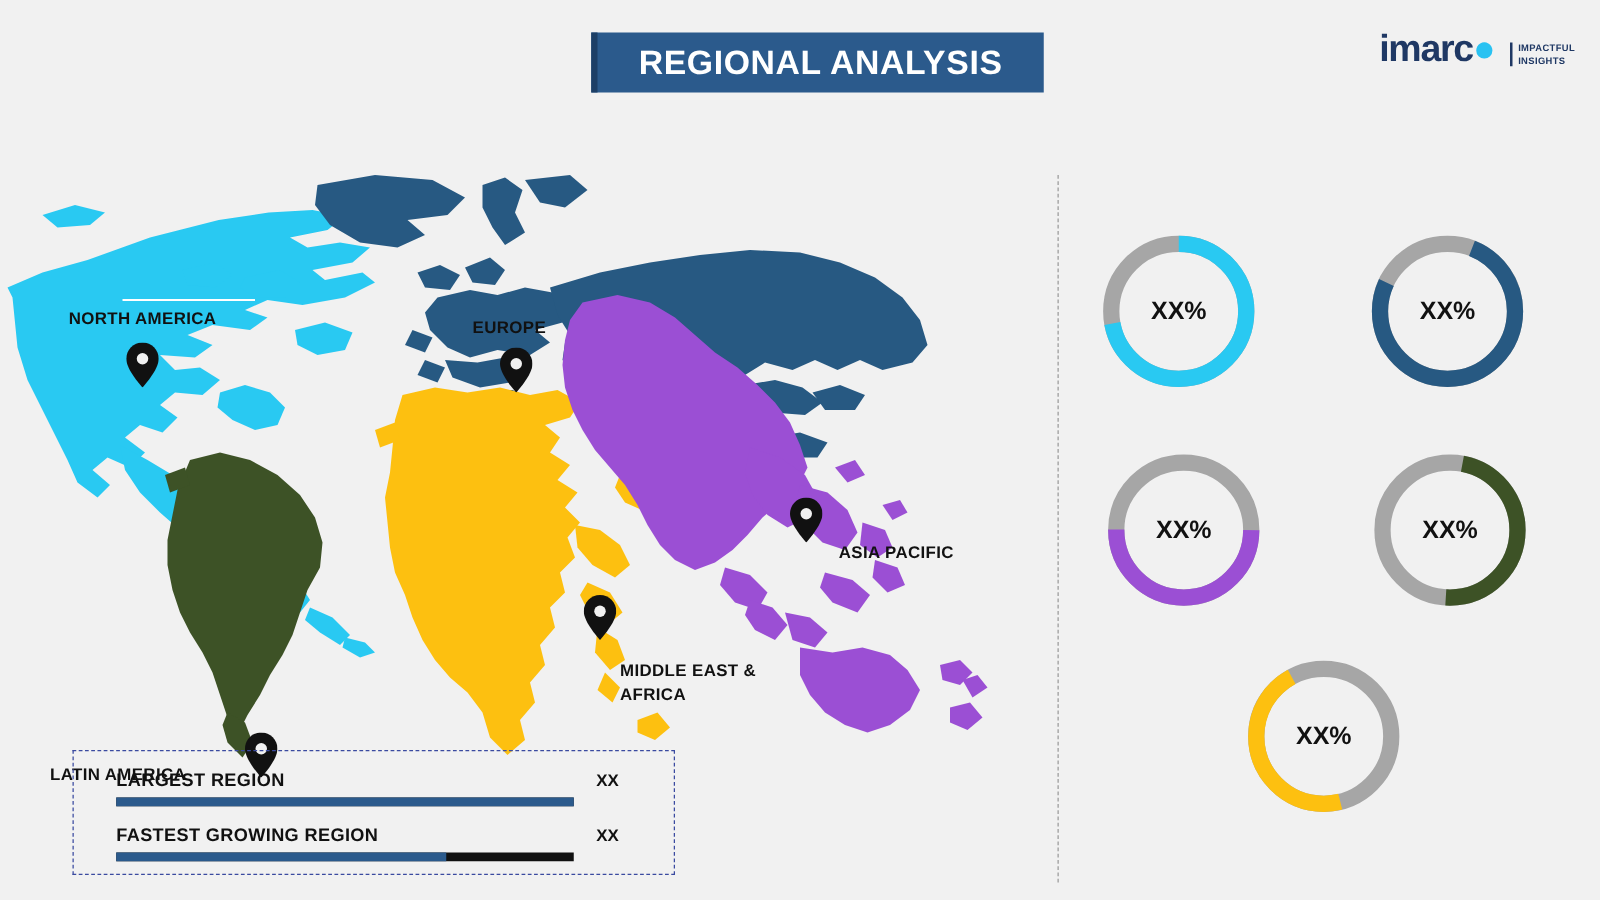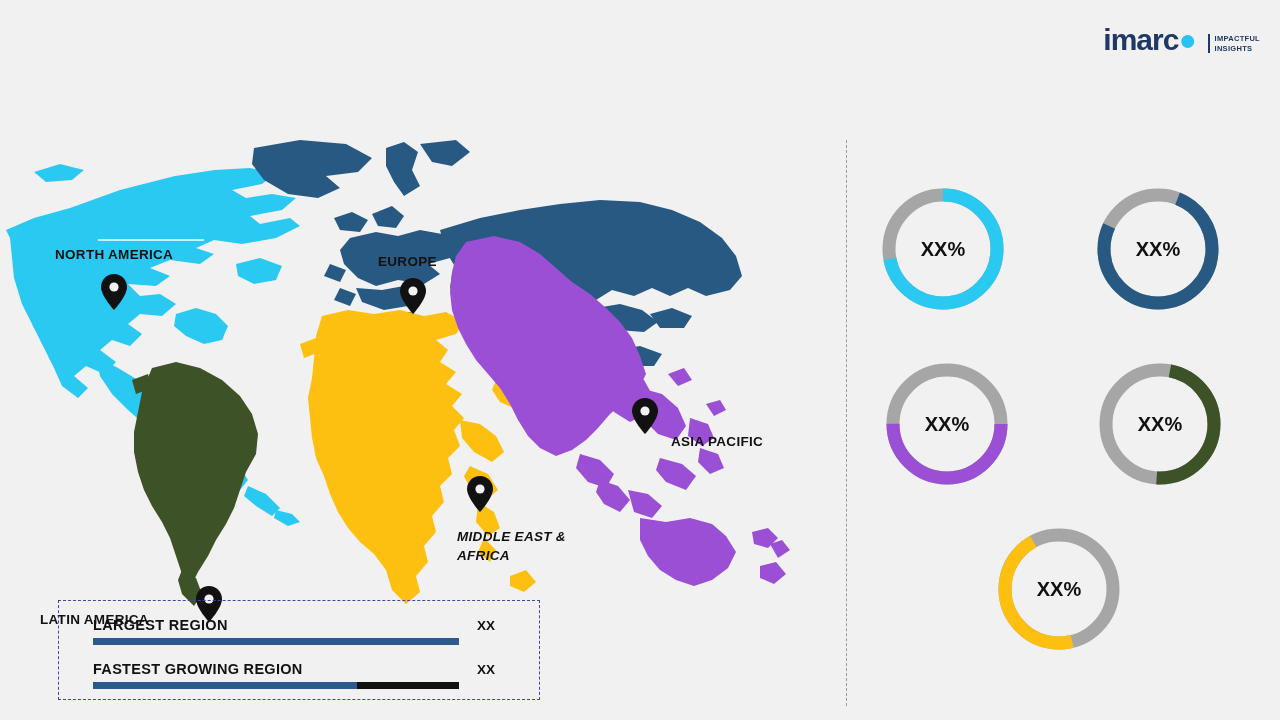--- a/index.html
+++ b/index.html
@@ -94,21 +94,21 @@
     font-size: 13.5px;
     font-weight: bold;
     color: #111111;
     letter-spacing: 0.3px;
     line-height: 19px;
     white-space: pre-line;
   }
   #lbl-na { left: 55px; top: 127px; }
   #lbl-eu { left: 378px; top: 134px; }
   #lbl-ap { left: 671px; top: 314px; }
-  #lbl-mea { left: 457px; top: 409px; font-style: italic; }
+  #lbl-mea { left: 496px; top: 409px; }
   #lbl-la { left: 40px; top: 492px; }
 
   .pin {
     position: absolute;
     width: 26px;
     height: 36px;
   }
   #pin-na { left: 101px; top: 156px; }
   #pin-eu { left: 400px; top: 160px; }
   #pin-ap { left: 632px; top: 280px; }
@@ -208,20 +208,23 @@
   #donut-1 { left: 225px; top: 0px; }
   #donut-2 { left: 14px;  top: 175px; }
   #donut-3 { left: 227px; top: 175px; }
   #donut-4 { left: 126px; top: 340px; }
 </style>
 </head>
 <body>
 
 <div id="page">
 
+  <div class="title-banner">
+    <span>REGIONAL ANALYSIS</span>
+  </div>
 
   <div class="logo">
     <div class="logo-word">
       <span>imarc</span><span class="logo-dot">●</span>
     </div>
     <div class="logo-tag">
       <div>IMPACTFUL</div>
       <div>INSIGHTS</div>
     </div>
   </div>

